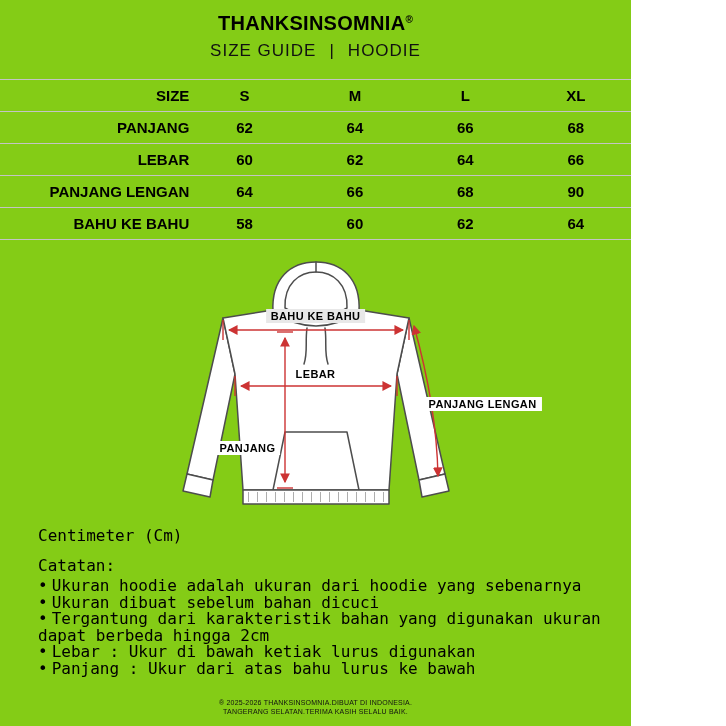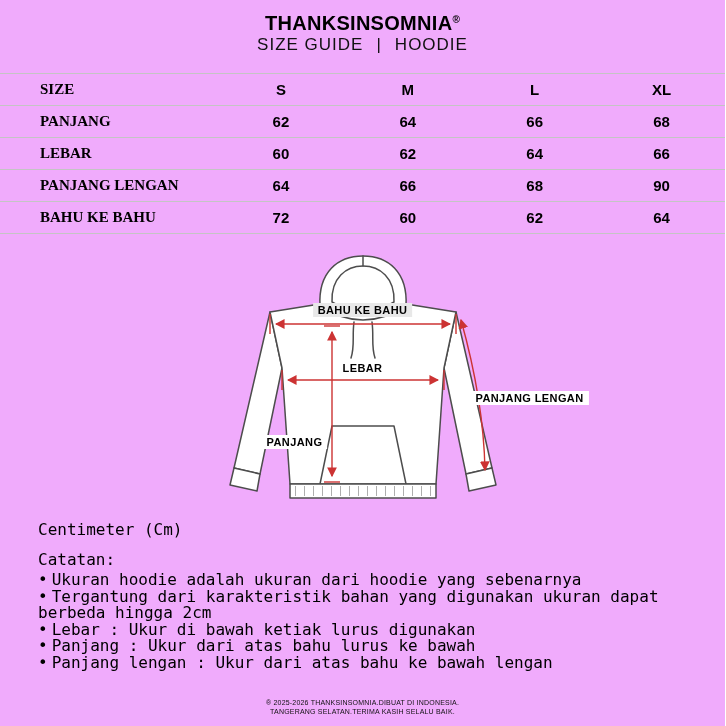--- a/index.html
+++ b/index.html
@@ -1,32 +1,32 @@
 <!DOCTYPE html>
 <html><head>
 <meta charset="utf-8">
 <style>
   * { margin:0; padding:0; box-sizing:border-box; }
   html, body { width:726px; height:726px; background:#ffffff; color:#000;
                font-family:"Liberation Sans", sans-serif; }
-  .page { position:relative; width:725px; height:726px; overflow:hidden; background:#f0abfc; }
+  .page { position:relative; width:631px; height:726px; overflow:hidden; background:#84cc16; }
 
   
   .brand { text-align:center; padding-top:12px; font-size:20px; font-weight:800; letter-spacing:.3px; }
   .brand sup { font-size:10px; font-weight:700; vertical-align:7px; }
-  .subtitle { display:flex; justify-content:center; gap:13px;
+  .subtitle { margin-top:6px; display:flex; justify-content:center; gap:13px;
               font-size:17px; letter-spacing:1px; color:#111; }
 
   
   table { width:100%; border-collapse:collapse; margin-top:18px; font-size:15px; }
   thead tr { border-top:1px solid #c4c4c4; border-bottom:1px solid #c4c4c4; }
   tbody tr { border-bottom:1px solid #c4c4c4; }
   th, td { height:32px; text-align:center; vertical-align:middle; font-weight:700; }
   th { font-weight:700; }
-  .col-label { text-align:left; padding-left:40px; font-weight:700;font-family:Liberation Serif, serif; }
+  .col-label { text-align:right; padding-left:40px; font-weight:700; }
 
   
   .diagram { position:relative; width:480px; height:266px; margin:12px auto 0; }
   .diag-label { position:absolute; transform:translate(-50%,-50%); white-space:nowrap;
                 font-size:11px; font-weight:700; letter-spacing:.4px; padding:1px 5px;
                 background:#ffffff; color:#000; }
   .diag-label.shaded { background:#e8e8e8; }
 
   
   .notes { margin:8px 0 0 38px; font-family:"DejaVu Sans Mono", monospace; font-size:16px; color:#000; }
@@ -87,21 +87,21 @@
       </tr>
       <tr>
         <td class="col-label">PANJANG LENGAN</td>
         <td>64</td>
         <td>66</td>
         <td>68</td>
         <td>90</td>
       </tr>
       <tr>
         <td class="col-label">BAHU KE BAHU</td>
-        <td>72</td>
+        <td>58</td>
         <td>60</td>
         <td>62</td>
         <td>64</td>
       </tr>
     </tbody>
   </table>
 
   <div class="diagram">
     <svg width="480" height="266" viewBox="0 0 480 266" aria-hidden="true">
       <defs>
@@ -152,24 +152,24 @@
     <div class="diag-label shaded" style="left:240px; top:64px;">BAHU KE BAHU</div>
     <div class="diag-label" style="left:240px; top:122px;">LEBAR</div>
     <div class="diag-label" style="left:172px; top:196px;">PANJANG</div>
     <div class="diag-label" style="left:407px; top:152px;">PANJANG LENGAN</div>
   </div>
 
   <div class="notes">
     <div class="unit">Centimeter (Cm)</div>
     <div class="heading">Catatan:</div>
     <div class="note-item">Ukuran hoodie adalah ukuran dari hoodie yang sebenarnya</div>
+    <div class="note-item">Ukuran dibuat sebelum bahan dicuci</div>
     <div class="note-item">Tergantung dari karakteristik bahan yang digunakan ukuran dapat berbeda hingga 2cm</div>
     <div class="note-item">Lebar : Ukur di bawah ketiak lurus digunakan</div>
     <div class="note-item">Panjang : Ukur dari atas bahu lurus ke bawah</div>
-    <div class="note-item">Panjang lengan : Ukur dari atas bahu ke bawah lengan</div>
   </div>
 
   <div class="footer">
     <div>® 2025-2026 THANKSINSOMNIA.DIBUAT DI INDONESIA.</div>
     <div>TANGERANG SELATAN.TERIMA KASIH SELALU BAIK.</div>
   </div>
 
 </div>
 
 </body></html>

